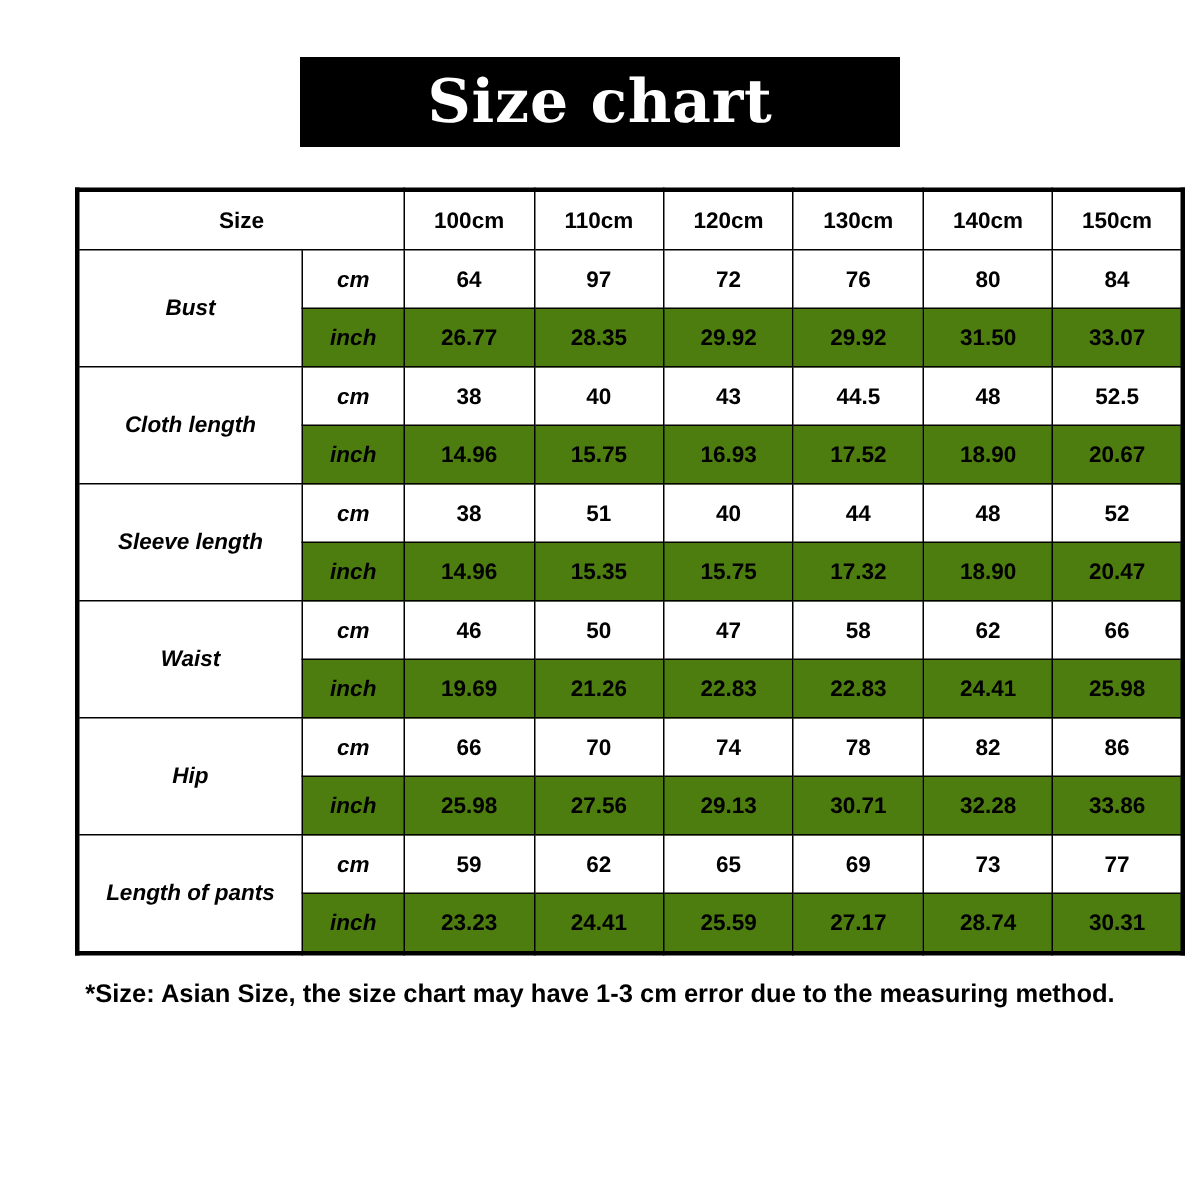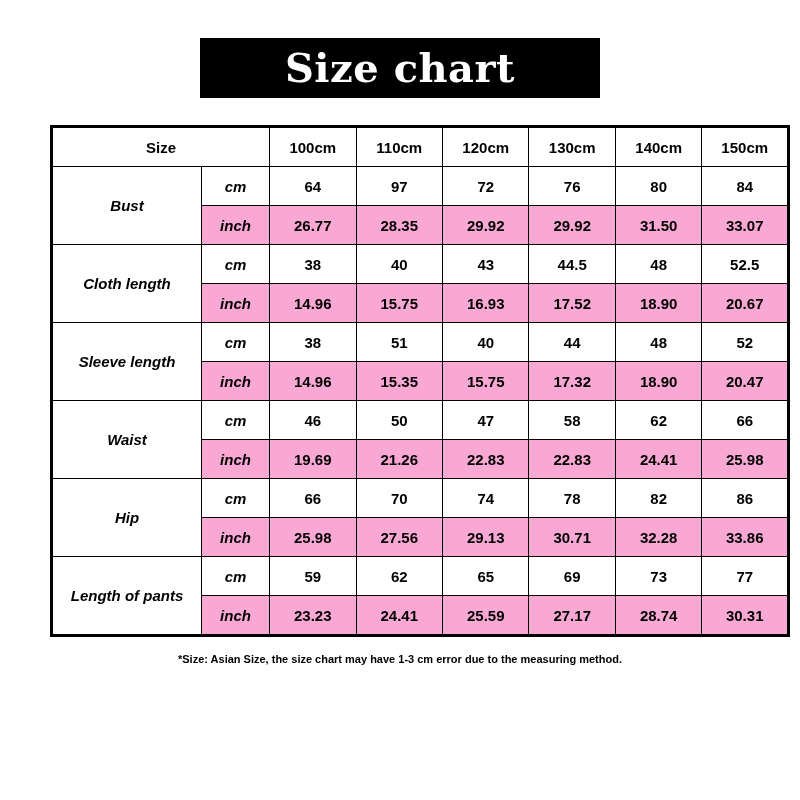--- a/index.html
+++ b/index.html
@@ -65,28 +65,28 @@
   .col-unit  { width: 68px; }
   .hdr-size { font-size: 15px; }
   .hdr-col  { font-size: 15px; }
   .row-label {
     font-size: 15px;
     font-weight: bold;
     font-style: italic;
   }
   .unit-cell { font-size: 14px; font-style: italic; }
   .green {
-    background: #f9a8d4;
+    background: #4d7c0f;
     margin-top: 36px;
   }
   .note {
     margin-top: 16px;
     width: 740px;
     text-align: center;
-    font-size: 11px;
+    font-size: 17px;
     font-weight: bold;
     color: #000000;
   }
 </style>
 </head>
 <body>
 
 <div class="page">
 
   <div class="title-band">

